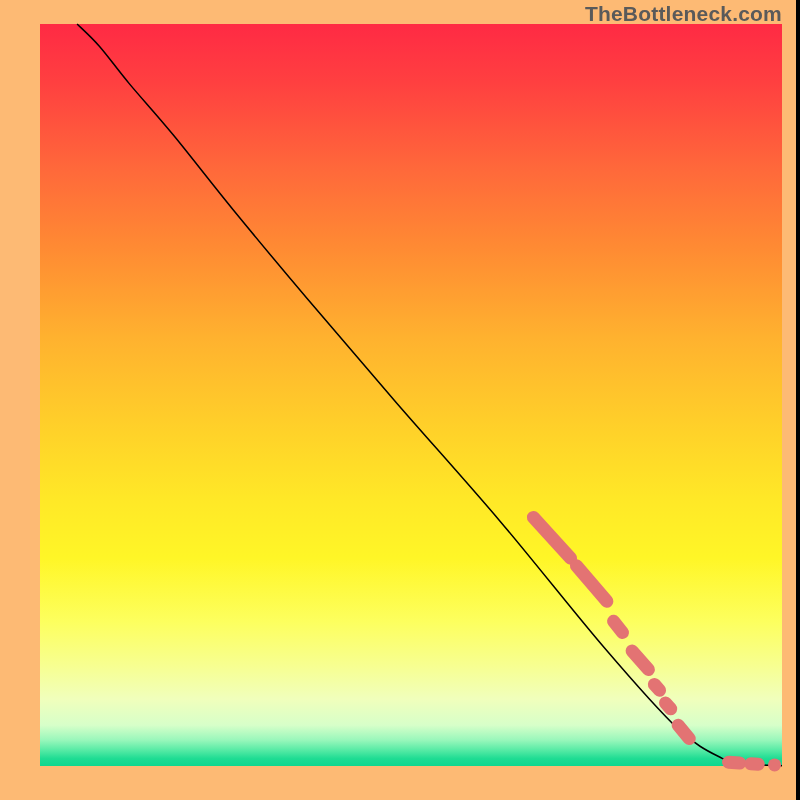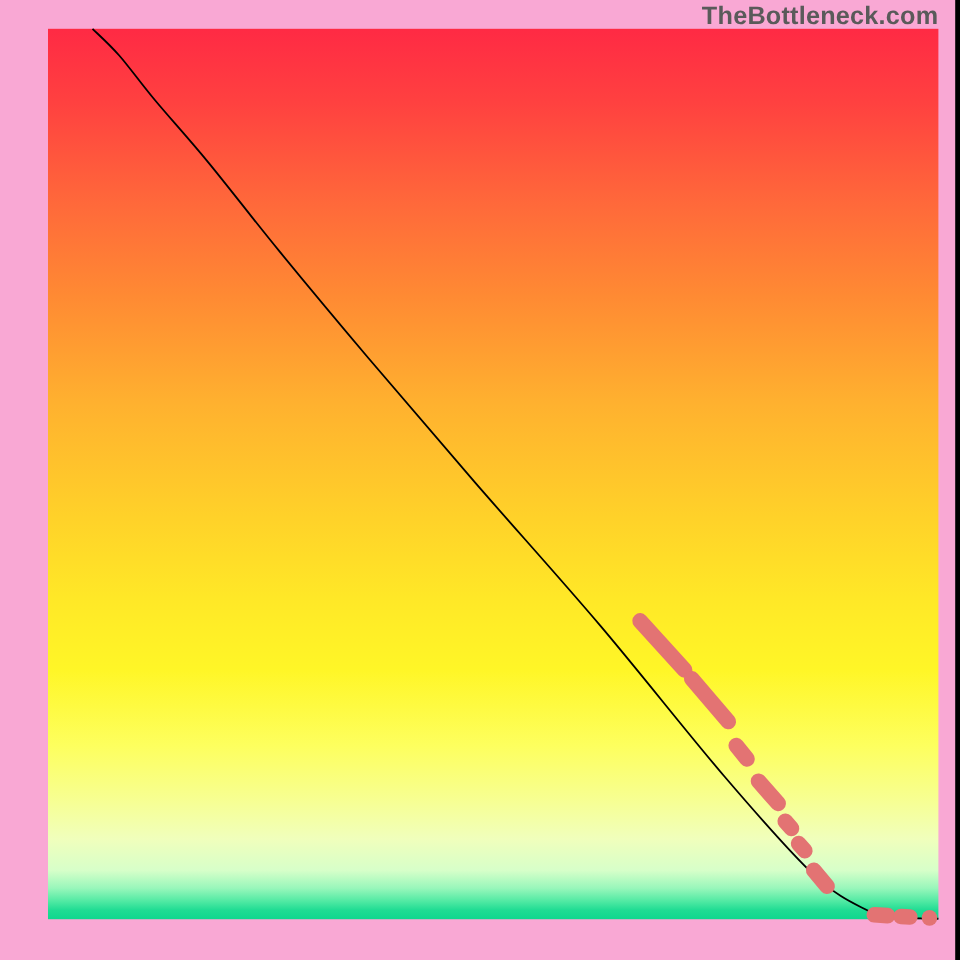--- a/index.html
+++ b/index.html
@@ -1,21 +1,21 @@
 <!DOCTYPE html>
 <html><head>
 <meta charset="utf-8">
 <style>
   * { margin: 0; padding: 0; box-sizing: border-box; }
   html, body { width: 800px; height: 800px; background: #000; overflow: hidden; }
   .frame {
     position: relative;
     width: 796px;
     height: 800px;
-    background: #f9a8d4;
+    background: #fdba74;
   }
   .plot {
     position: absolute;
     left: 40px;
     top: 24px;
     width: 742px;
     height: 742px;
     background: linear-gradient(
       to bottom,
       #ff2a44 0%,

